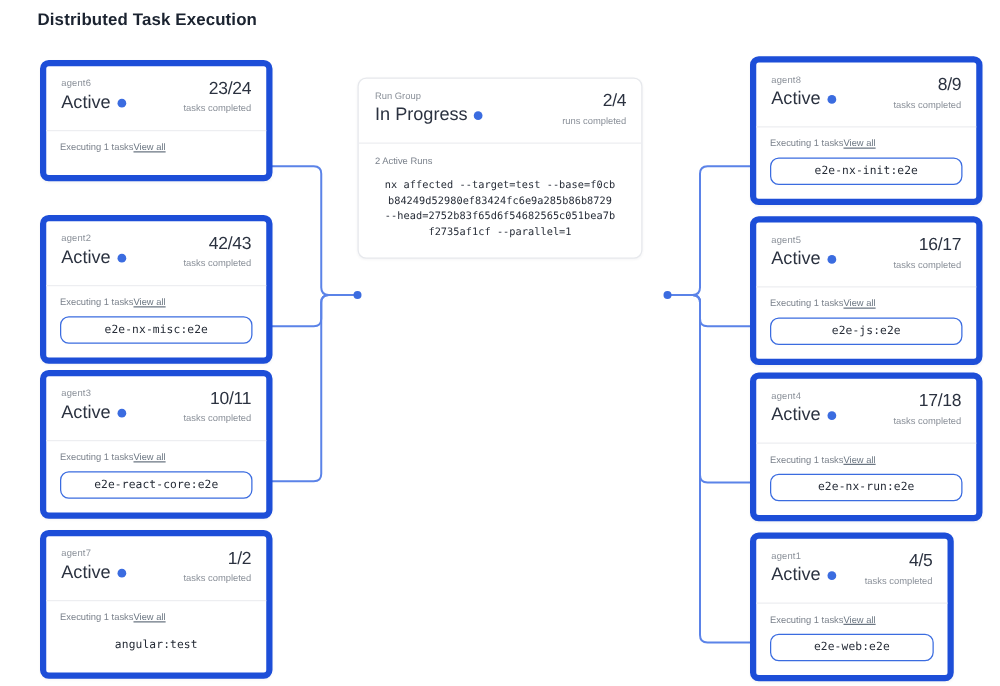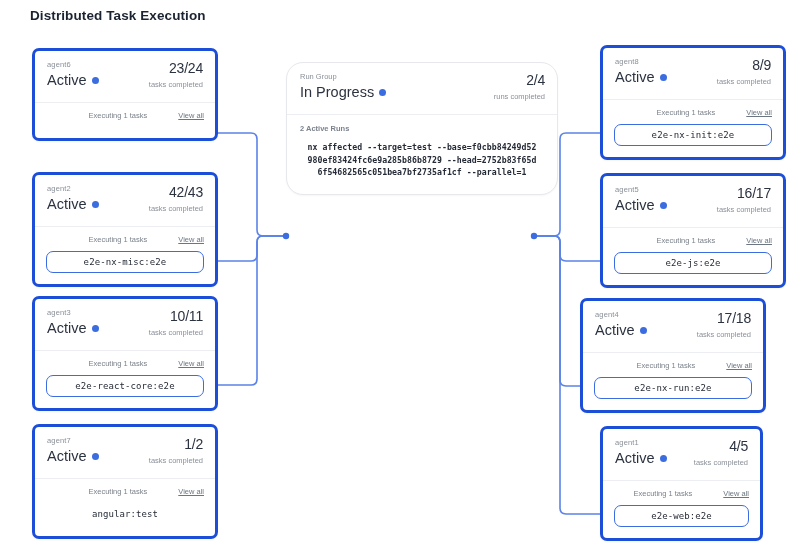--- a/index.html
+++ b/index.html
@@ -39,21 +39,21 @@
     top: 0;
     width: 800px;
     height: 549px;
     pointer-events: none;
   }
 
   
   .card {
     position: absolute;
     background: #ffffff;
-    border: 3px solid #1d4ed8;
+    border: 5px solid #1d4ed8;
     border-radius: 7px;
     box-sizing: border-box;
     box-shadow: 0 1px 2px rgba(20, 25, 40, 0.04);
   }
   .card-head {
     position: relative;
     padding: 9px 12px 10px 12px;
     border-bottom: 1px solid #edeef1;
     box-sizing: border-box;
     min-height: 52px;
@@ -103,23 +103,22 @@
     margin-top: 2px;
   }
 
   .card-body {
     padding: 8px 11px 11px 11px;
     box-sizing: border-box;
   }
   .body-top {
     display: flex;
     align-items: center;
-    justify-content: flex-end;
+    justify-content: flex-start;
     margin-bottom: 7px;
-    gap: 31px;
   }
   .executing-label {
     font-size: 7.5px;
     color: #7b828c;
   }
   .view-all {
     font-size: 7.5px;
     color: #6b7682;
     text-decoration: underline;
     cursor: pointer;
@@ -148,24 +147,24 @@
     color: #252b36;
     letter-spacing: 0.1px;
     box-sizing: border-box;
   }
 
   
   .rg-card {
     position: absolute;
     left: 286px;
     top: 62px;
-    width: 272px;
+    width: 228px;
     background: #ffffff;
     border: 1px solid #e6e8ec;
-    border-radius: 17px;
+    border-radius: 7px;
     box-sizing: border-box;
     box-shadow: 0 1px 2px rgba(20, 25, 40, 0.04);
   }
   .rg-head {
     position: relative;
     padding: 9px 13px 10px 13px;
     border-bottom: 1px solid #edeef1;
     min-height: 52px;
     box-sizing: border-box;
   }
@@ -175,21 +174,20 @@
     line-height: 10px;
   }
   .rg-status-text {
     font-size: 14.5px;
     color: #2b3240;
     line-height: 19px;
   }
   .rg-body {
     padding: 9px 13px 13px 13px;
     box-sizing: border-box;
-    font-weight: bold;
   }
   .rg-active-runs {
     font-size: 7.5px;
     color: #7b828c;
     margin-bottom: 6px;
   }
   .cmd {
     font-family: "DejaVu Sans Mono", "Liberation Mono", monospace;
     font-size: 8.2px;
     line-height: 12.6px;
@@ -377,21 +375,21 @@
     </div>
     <div class="card-body">
       <div class="body-top">
         <span class="executing-label">Executing 1 tasks</span>
         <span class="view-all">View all</span>
       </div>
       <div class="task-pill">e2e-js:e2e</div>
     </div>
   </div>
 
-  <div class="card" style="left:580px; top:298px; width:186px;">
+  <div class="card" style="left:600px; top:298px; width:186px;">
     <div class="card-head">
       <div class="agent-name">agent4</div>
       <div class="status-row">
         <span class="status-text">Active</span>
         <span class="status-dot"></span>
       </div>
       <div class="head-right">
         <div class="count">17/18</div>
         <div class="count-label">tasks completed</div>
       </div>

